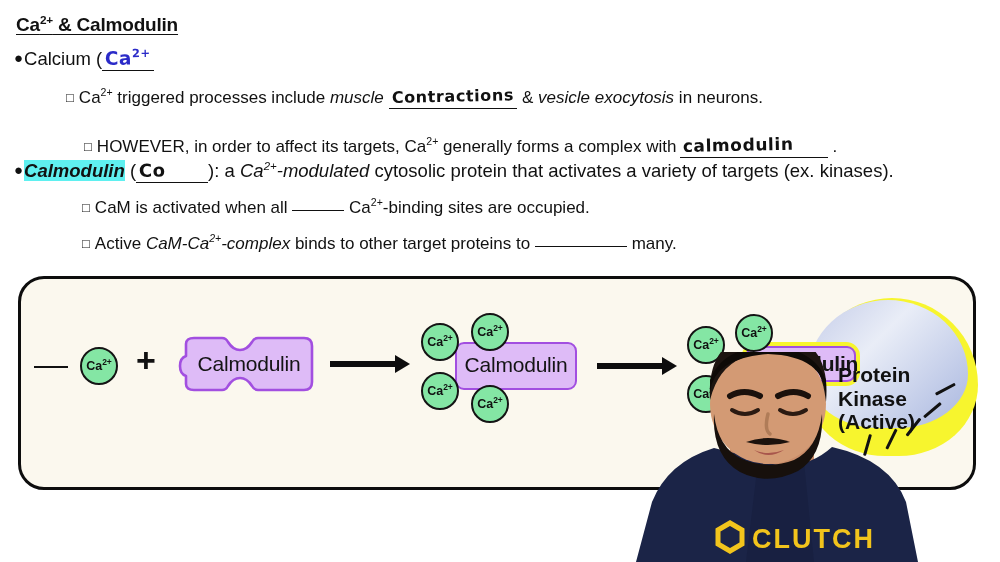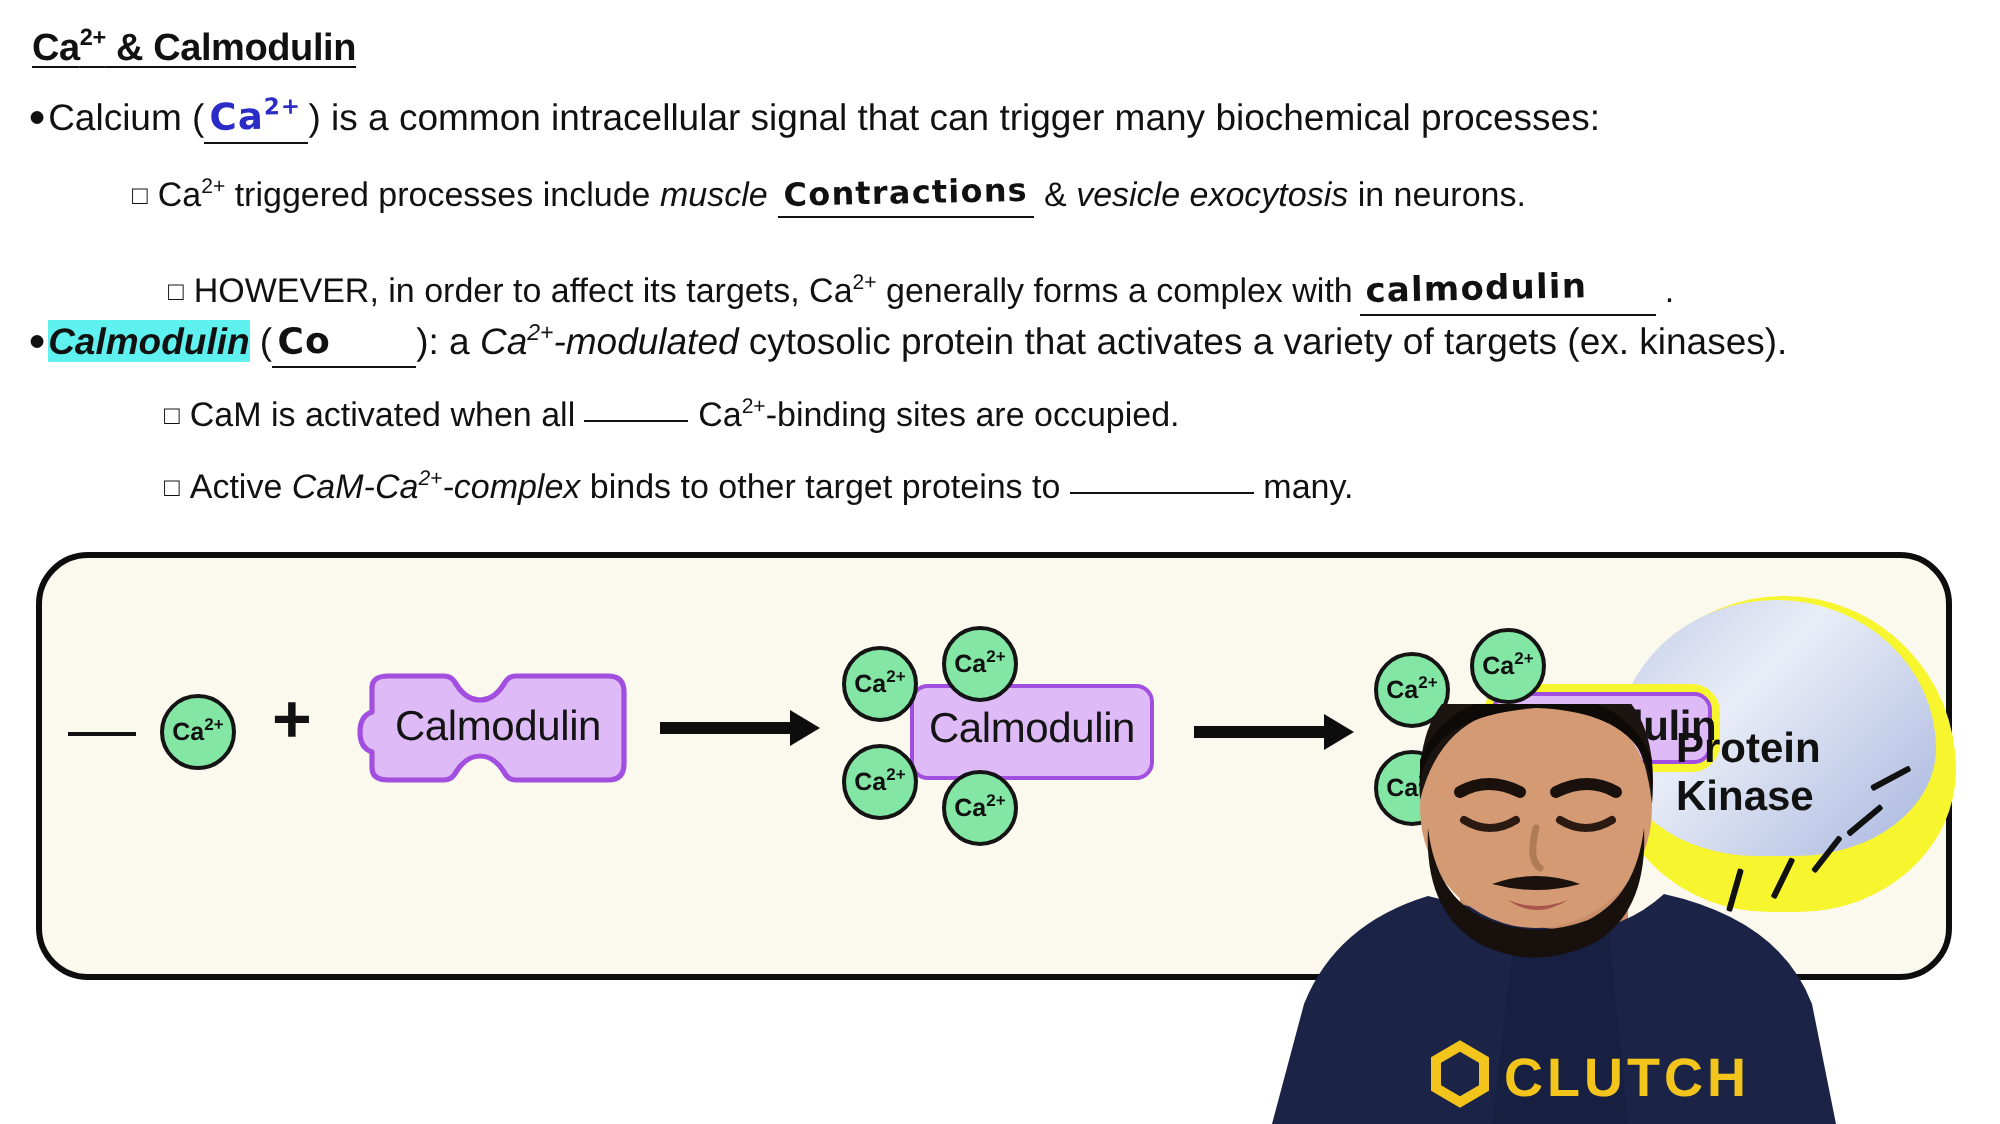--- a/index.html
+++ b/index.html
@@ -105,21 +105,21 @@
 </style>
 </head>
 <body>
 
 <div class="page">
 
   <div class="notes">
 
     <div class="title"><span>Ca</span><sup>2+</sup><span> &amp; Calmodulin</span></div>
 
-    <div class="bullet-row b1"><span class="dot">●</span><span>Calcium (</span><span class="hw-wrap"><span class="ink hw hw-blue">Ca<sup>2+</sup></span><span class="rule"></span></span><span>) is a common intracellular signal that can trigger many biochemical processes:</span></div>
+    <div class="bullet-row b1"><span class="dot">●</span><span>Calcium (</span><span class="hw-wrap"><span class="ink hw hw-blue">Ca<sup>2+</sup></span><span class="rule"></span></span></div>
 
     <div class="sub s1"><span class="sq">□</span><span>Ca</span><sup>2+</sup><span> triggered processes include </span><span class="it">muscle</span><span class="hw-wrap" style="margin:0 5px"><span class="ink hw hw-black" style="font-size:16px">Contractions</span><span class="rule"></span></span><span>&amp; </span><span class="it">vesicle exocytosis</span><span> in neurons.</span></div>
 
     <div class="sub s2"><span class="sq">□</span><span>HOWEVER, in order to affect its targets, Ca</span><sup>2+</sup><span> generally forms a complex with</span><span class="hw-wrap" style="margin:0 4px;min-width:148px"><span class="ink hw hw-black" style="font-size:17px">calmodulin</span><span class="rule"></span></span><span>.</span></div>
 
     <div class="bullet-row b2"><span class="dot">●</span><span class="it hl" style="font-weight:bold">Calmodulin</span><span>&nbsp;(</span><span class="hw-wrap" style="min-width:72px"><span class="ink hw hw-black" style="font-size:18px">Co</span><span class="rule"></span></span><span>): a </span><span class="it">Ca<sup>2+</sup>-modulated</span><span> cytosolic protein that activates a variety of targets (ex. kinases).</span></div>
 
     <div class="sub s3"><span class="sq">□</span><span>CaM is activated when all </span><span class="blank bl-short"></span><span> Ca</span><sup>2+</sup><span>-binding sites are occupied.</span></div>
 
     <div class="sub s4"><span class="sq">□</span><span>Active </span><span class="it">CaM-Ca<sup>2+</sup>-complex</span><span> binds to other target proteins to </span><span class="blank bl-long"></span><span> many.</span></div>
@@ -179,20 +179,21 @@
     <div class="ray" style="left:931px;top:399px;height:22px;transform:rotate(50deg)"></div>
     <div class="ray" style="left:944px;top:378px;height:22px;transform:rotate(62deg)"></div>
 
     <div class="cam-rect" style="left:742px;top:342px;width:118px;height:44px;border-color:#f7f52e;border-width:6px;border-radius:14px;"></div>
     <div class="cam-rect" style="left:746px;top:346px;width:110px;height:36px;"></div>
     <div class="cam-label" style="left:746px;top:348px;width:112px;height:32px;font-weight:bold;">Calmodulin</div>
 
     <div class="pk-text">
       <div>Protein</div>
       <div>Kinase</div>
+      <div>(Active)</div>
     </div>
 
     <div class="ca" style="left:687px;top:326px;">
         <span>Ca<sup>2+</sup></span>
       </div>
     <div class="ca" style="left:735px;top:314px;">
         <span>Ca<sup>2+</sup></span>
       </div>
     <div class="ca" style="left:687px;top:375px;">
         <span>Ca<sup>2+</sup></span>

